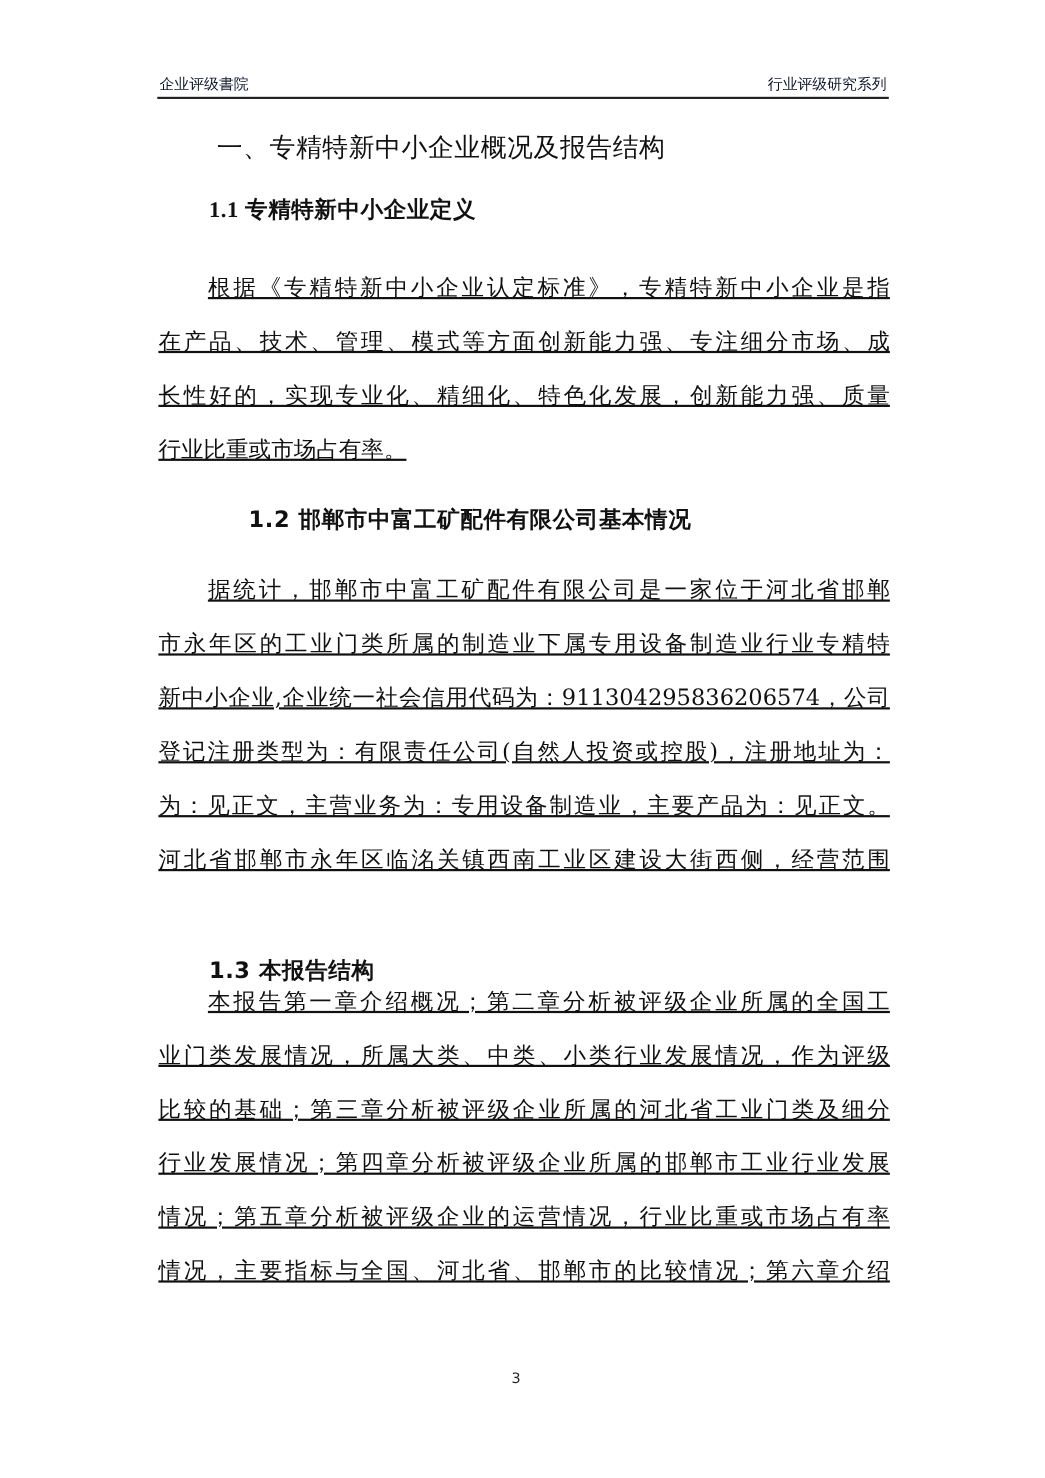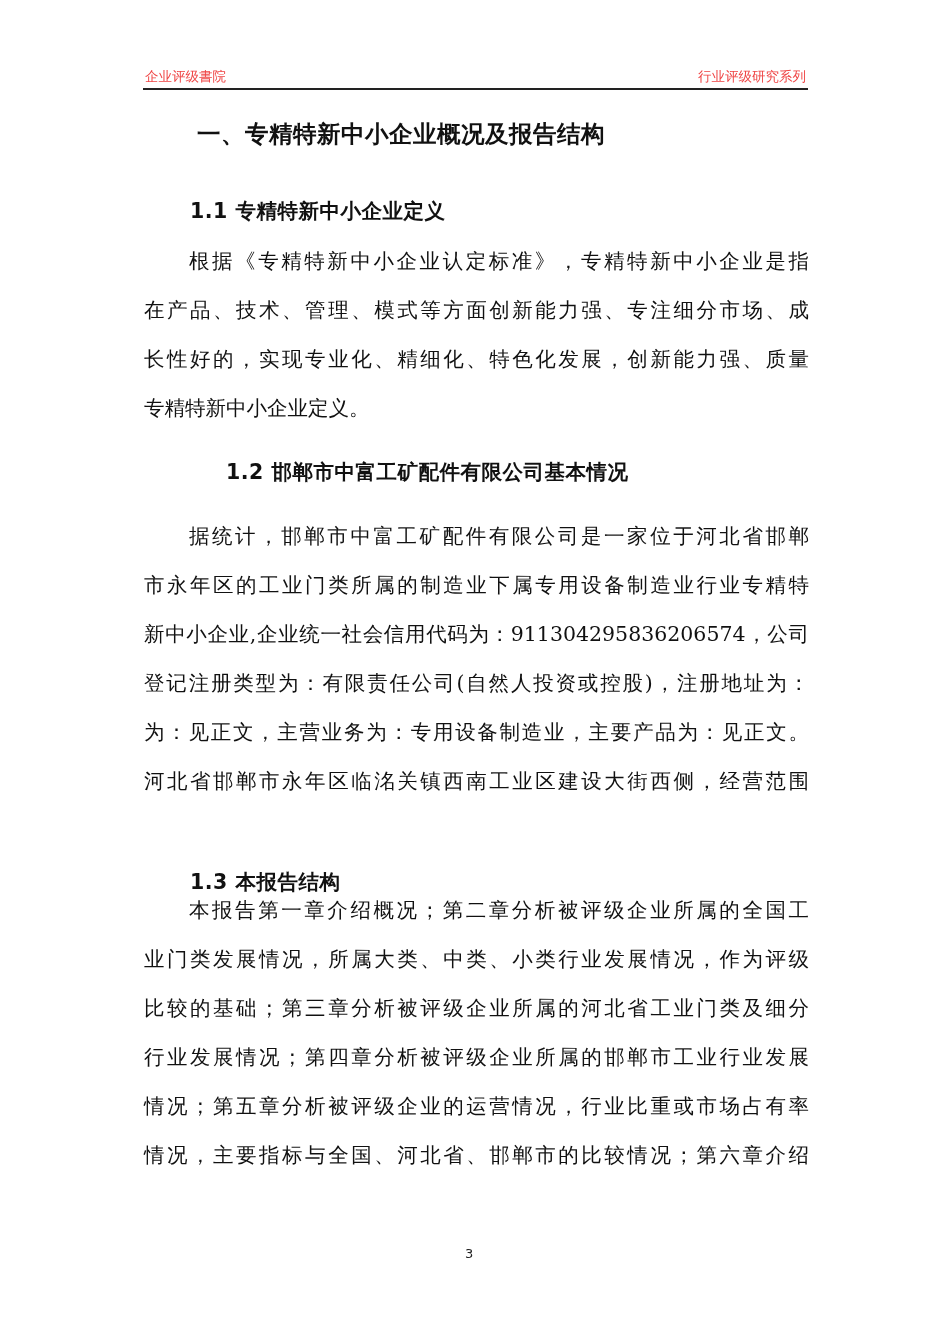--- a/index.html
+++ b/index.html
@@ -1,50 +1,50 @@
 <!DOCTYPE html>
 <html><head>
 <meta charset="utf-8">
 <style>
   html, body { margin: 0; padding: 0; background: #ffffff; }
   body { width: 950px; height: 1344px; position: relative; overflow: hidden;
          font-family: "DejaVu Serif", "Liberation Serif", serif; color: #111; }
   .header { position: absolute; left: 143px; top: 66px; width: 665px; height: 22px;
             border-bottom: 2px solid #222; font-family: "DejaVu Sans", "Liberation Sans", sans-serif;
-            font-size: 13.5px; color: #ef4444; }
+            font-size: 13.5px; color: #0f172a; }
   .header .left { position: absolute; left: 2px; top: 2px; }
   .header .right { position: absolute; right: 2px; top: 2px; }
-  .h1 { position: absolute; left: 197px; top: 118px; font-size: 23.5px; font-weight: bold;
+  .h1 { position: absolute; left: 197px; top: 118px; font-size: 23.5px; font-weight: normal;
         font-family: "DejaVu Sans", "Liberation Sans", sans-serif; letter-spacing: 0.5px; }
   .h2 { position: absolute; left: 190px; font-size: 20.5px; font-weight: bold;
         font-family: "DejaVu Sans", "Liberation Sans", sans-serif; letter-spacing: 0.5px; }
   .para { position: absolute; left: 144px; width: 665px; font-size: 20.5px; }
   .line { height: 49px; line-height: 49px; white-space: nowrap; text-align: justify;
-          text-align-last: justify; }
+          text-align-last: justify; text-decoration: underline; }
   .line.first { padding-left: 45px; }
   .line.last { text-align-last: left; }
   .pageno { position: absolute; left: 465px; top: 1246px; font-size: 13px;
             font-family: "DejaVu Sans", "Liberation Sans", sans-serif; color: #222; }
 </style>
 </head>
 <body>
 
 <div class="header">
   <span class="left">企业评级書院</span>
   <span class="right">行业评级研究系列</span>
 </div>
 
 <div class="h1">一、专精特新中小企业概况及报告结构</div>
 
-<div class="h2" style="top:197px;">1.1 专精特新中小企业定义</div>
+<div class="h2" style="top:176px;font-family:Liberation Serif, serif;">1.1 专精特新中小企业定义</div>
 <div class="para" style="top:237px;">
   <div class="line first">根据《专精特新中小企业认定标准》，专精特新中小企业是指</div>
   <div class="line">在产品、技术、管理、模式等方面创新能力强、专注细分市场、成</div>
   <div class="line">长性好的，实现专业化、精细化、特色化发展，创新能力强、质量</div>
-  <div class="line last">专精特新中小企业定义。</div>
+  <div class="line last">行业比重或市场占有率。</div>
 </div>
 
 <div class="h2" style="top:458px;margin-left:36px;">1.2 邯郸市中富工矿配件有限公司基本情况</div>
 <div class="para" style="top:512px;">
   <div class="line first">据统计，邯郸市中富工矿配件有限公司是一家位于河北省邯郸</div>
   <div class="line">市永年区的工业门类所属的制造业下属专用设备制造业行业专精特</div>
   <div class="line">新中小企业,企业统一社会信用代码为：911304295836206574，公司</div>
   <div class="line">登记注册类型为：有限责任公司(自然人投资或控股)，注册地址为：</div>
   <div class="line">为：见正文，主营业务为：专用设备制造业，主要产品为：见正文。</div>
   <div class="line">河北省邯郸市永年区临洺关镇西南工业区建设大街西侧，经营范围</div>

